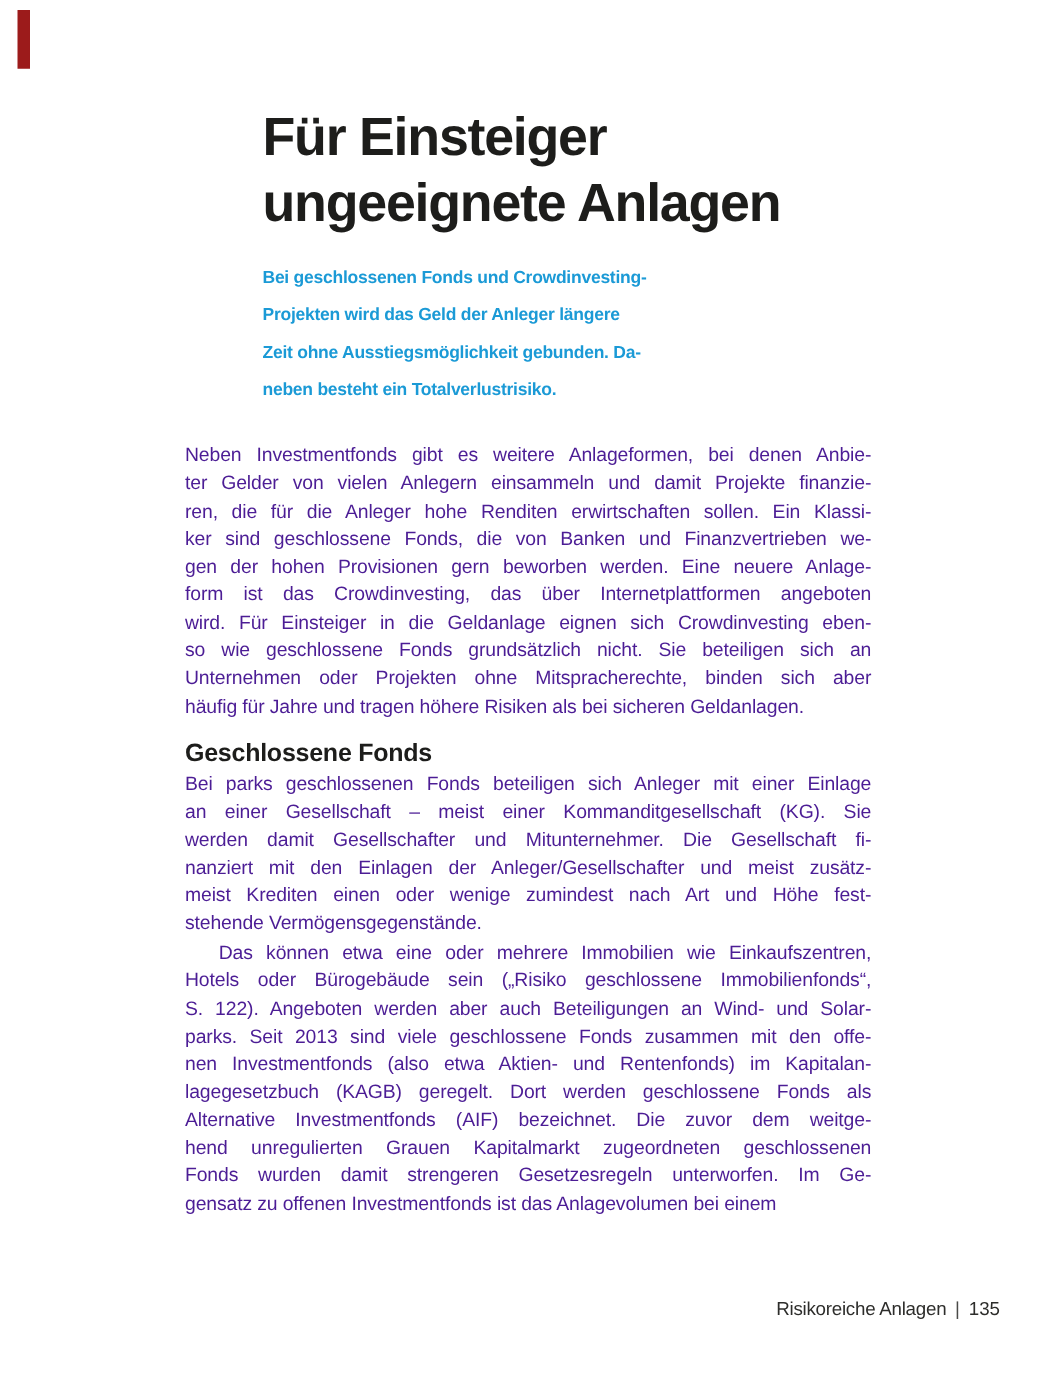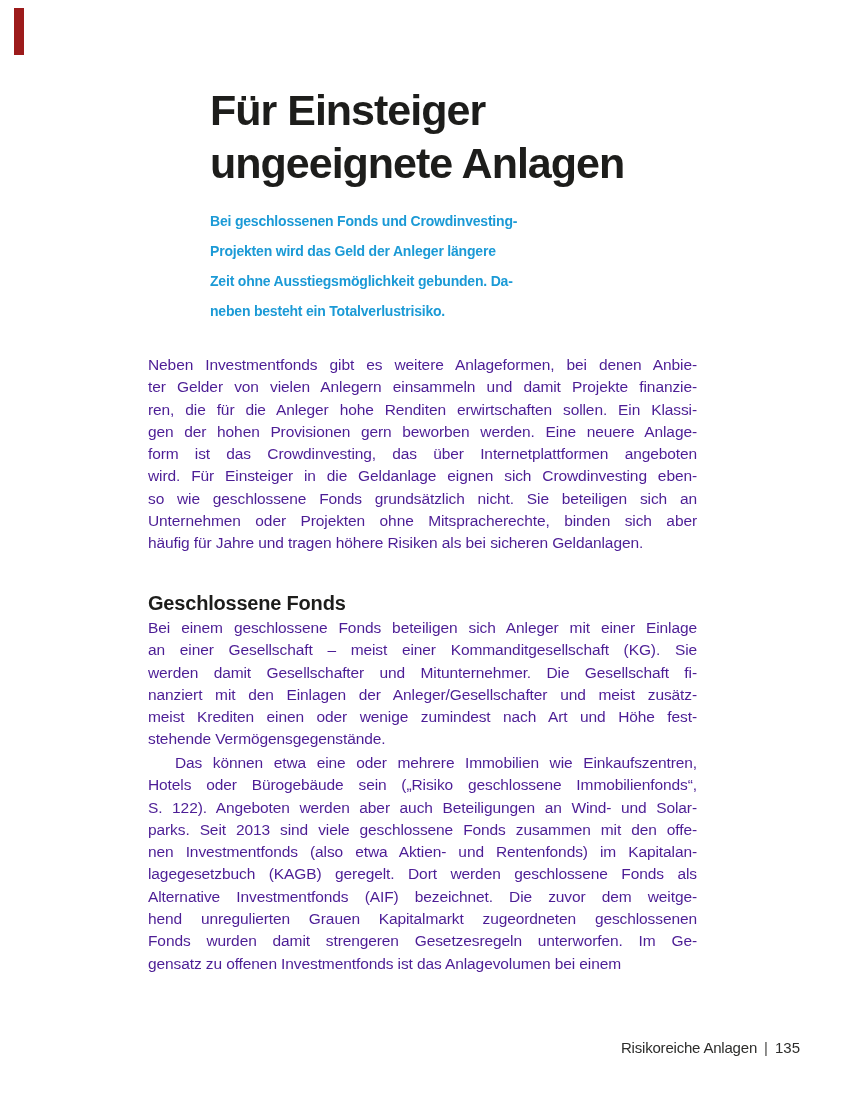--- a/index.html
+++ b/index.html
@@ -99,32 +99,33 @@
       <div class="line">Bei geschlossenen Fonds und Crowdinvesting-</div>
       <div class="line">Projekten wird das Geld der Anleger längere</div>
       <div class="line">Zeit ohne Ausstiegsmöglichkeit gebunden. Da-</div>
       <div class="line">neben besteht ein Totalverlustrisiko.</div>
     </div>
 
   <div class="bodycol intro justified">
       <div class="line">Neben Investmentfonds gibt es weitere Anlageformen, bei denen Anbie-</div>
       <div class="line">ter Gelder von vielen Anlegern einsammeln und damit Projekte finanzie-</div>
       <div class="line">ren, die für die Anleger hohe Renditen erwirtschaften sollen. Ein Klassi-</div>
+      <div class="line">ker sind geschlossene Fonds, die von Banken und Finanzvertrieben we-</div>
       <div class="line">gen der hohen Provisionen gern beworben werden. Eine neuere Anlage-</div>
       <div class="line">form ist das Crowdinvesting, das über Internetplattformen angeboten</div>
       <div class="line">wird. Für Einsteiger in die Geldanlage eignen sich Crowdinvesting eben-</div>
       <div class="line">so wie geschlossene Fonds grundsätzlich nicht. Sie beteiligen sich an</div>
       <div class="line">Unternehmen oder Projekten ohne Mitspracherechte, binden sich aber</div>
       <div class="line">häufig für Jahre und tragen höhere Risiken als bei sicheren Geldanlagen.</div>
     </div>
 
   <div class="section-heading">Geschlossene Fonds</div>
 
   <div class="bodycol sect-para1 justified">
-      <div class="line">Bei einem geschlossene Fonds beteiligen sich Anleger mit einer Einlage</div>
+      <div class="line">Bei parks geschlossenen Fonds beteiligen sich Anleger mit einer Einlage</div>
       <div class="line">an einer Gesellschaft – meist einer Kommanditgesellschaft (KG). Sie</div>
       <div class="line">werden damit Gesellschafter und Mitunternehmer. Die Gesellschaft fi-</div>
       <div class="line">nanziert mit den Einlagen der Anleger/Gesellschafter und meist zusätz-</div>
       <div class="line">meist Krediten einen oder wenige zumindest nach Art und Höhe fest-</div>
       <div class="line">stehende Vermögensgegenstände.</div>
     </div>
 
   <div class="bodycol sect-para2 justified indent-first">
       <div class="line">Das können etwa eine oder mehrere Immobilien wie Einkaufszentren,</div>
       <div class="line">Hotels oder Bürogebäude sein („Risiko geschlossene Immobilienfonds“,</div>

